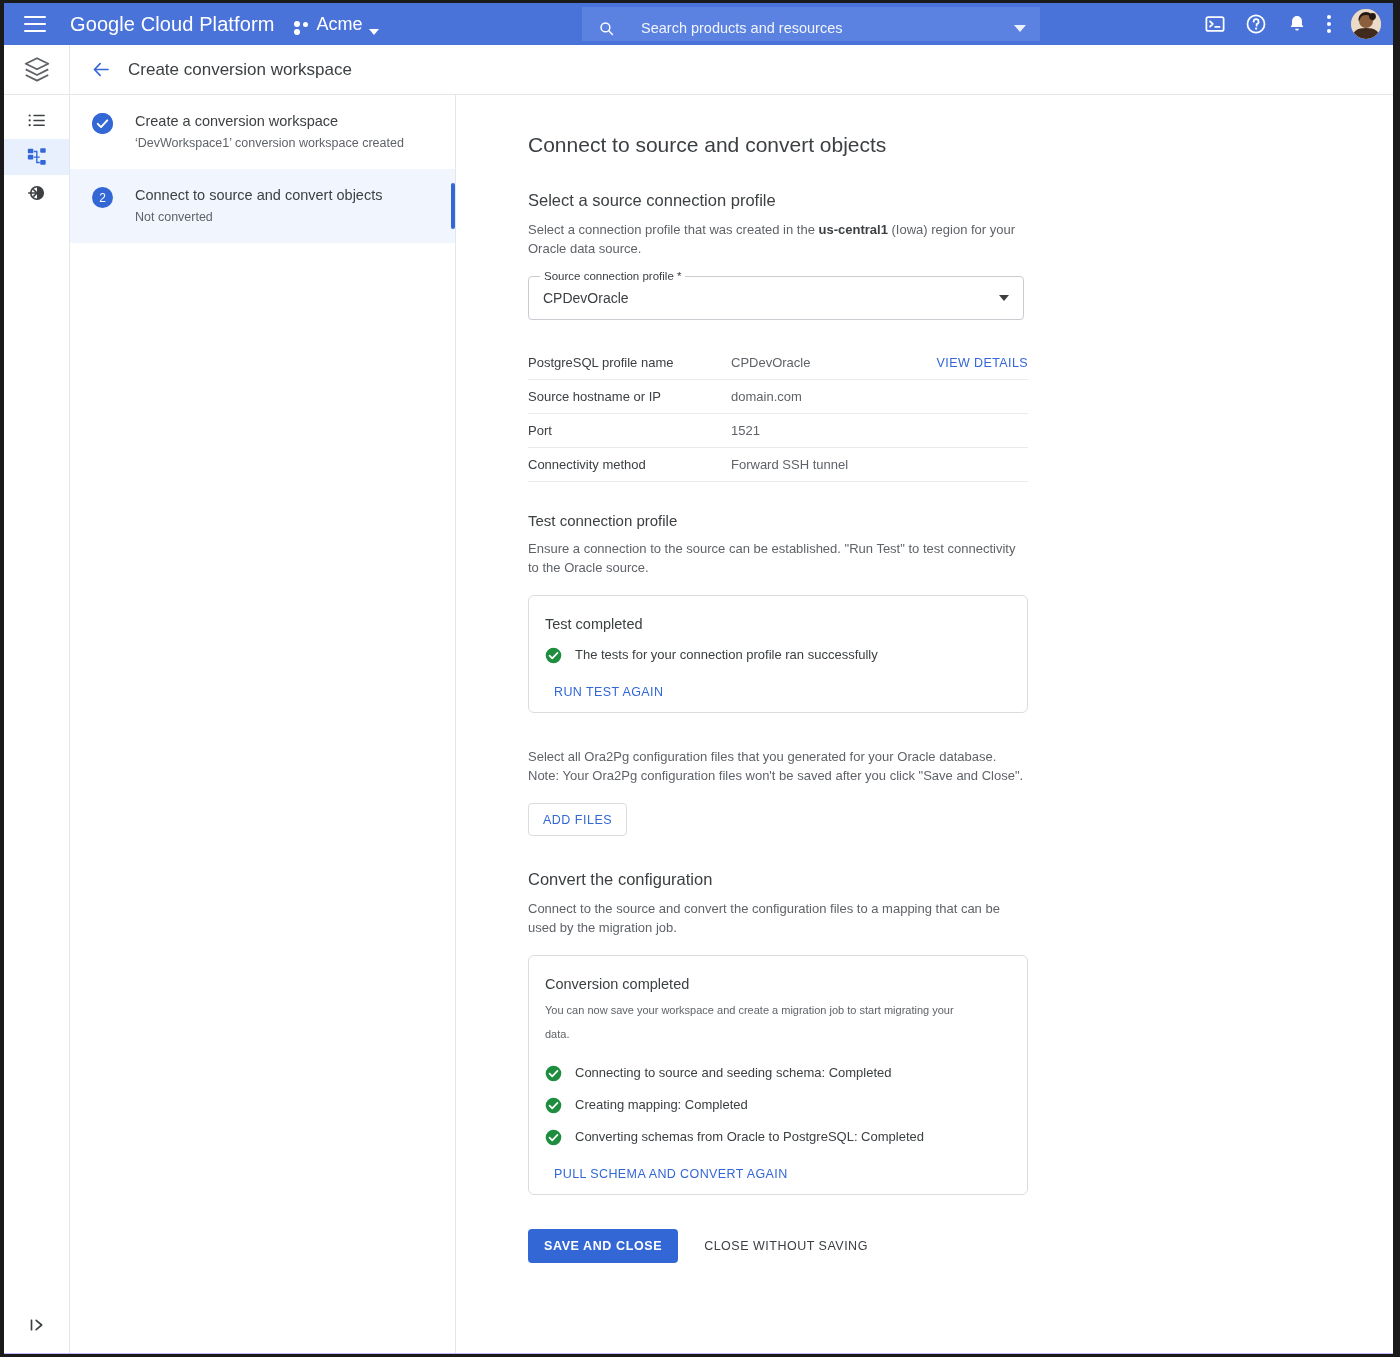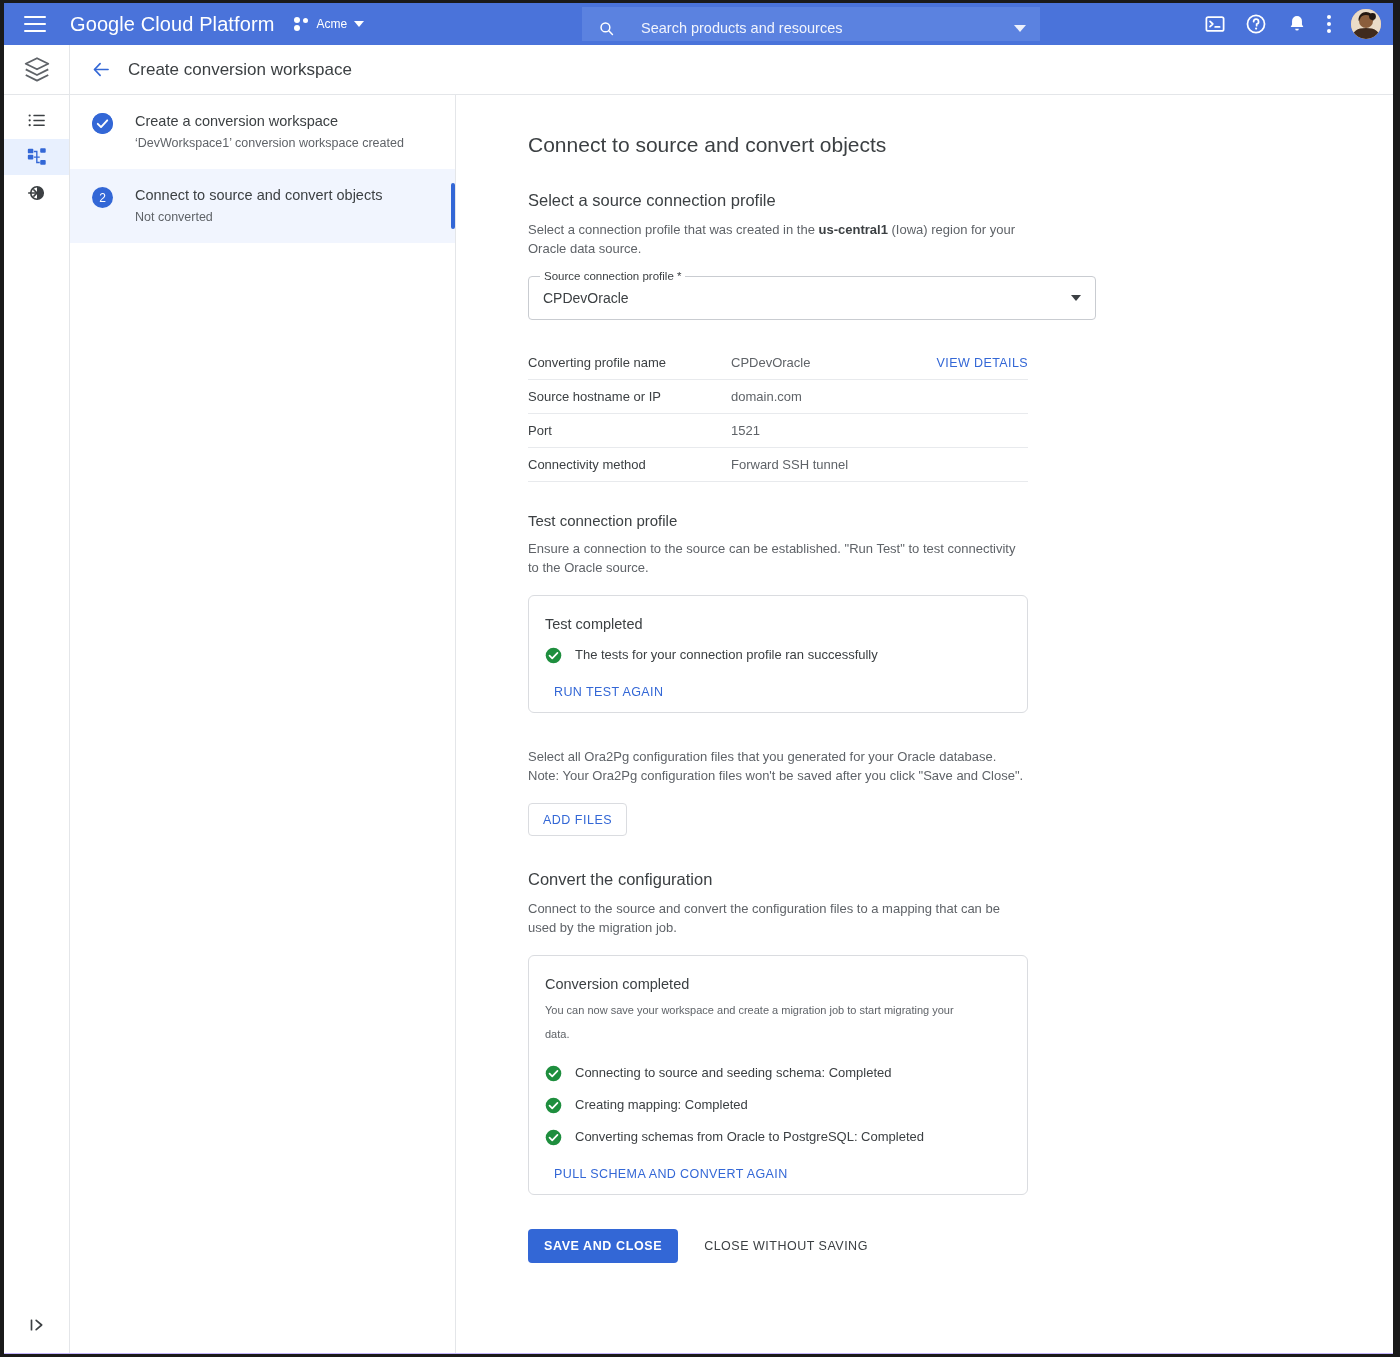--- a/index.html
+++ b/index.html
@@ -35,22 +35,22 @@
   .hamburger span { display:block; height: 2px; background: #fff; border-radius: 1px; }
   .brand {
     color: #fff;
     font-size: 20px;
     margin-left: 24px;
     letter-spacing: .1px;
     white-space: nowrap;
   }
   .brand .g1 { font-weight: 500; }
   .proj {
-    display: flex; align-items: center; gap: 7px;
-    margin-left: 20px; color: #fff; font-size: 12px; cursor: pointer;
+    display: flex; align-items: flex-end; gap: 7px;
+    margin-left: 20px; color: #fff; font-size: 18px; cursor: pointer;
   }
   .proj-icon { position: relative; width: 15px; height: 14px; flex: none; }
   .proj-icon i {
     position: absolute; background: #fff; border-radius: 50%;
   }
   .proj-icon i:nth-child(1){ width:6px;height:6px; left:0; top:0; }
   .proj-icon i:nth-child(2){ width:5px;height:5px; left:9px; top:1px; }
   .proj-icon i:nth-child(3){ width:6px;height:6px; left:0; top:8px; }
   .caret {
     width: 0; height: 0;
@@ -167,21 +167,21 @@
   .h2 { font-size: 16.5px; color: #3c4043; font-weight: 500; margin: 0 0 10px; }
   .h2.tight { font-size: 15px; }
   .desc {
     font-size: 13px; color: #5f6368; line-height: 19px;
     max-width: 500px; margin: 0 0 18px;
   }
   .desc b { color: #3c4043; font-weight: 700; }
 
   .select-field {
     position: relative;
-    width: 568px; height: 44px;
+    width: 496px; height: 44px;
     border: 1px solid #c9ccd1; border-radius: 4px;
     display: flex; align-items: center;
     padding: 0 14px;
     cursor: pointer;
     margin-bottom: 26px;
   }
   .select-label {
     position: absolute; top: -7px; left: 11px;
     background: #fff; padding: 0 4px;
     font-size: 11.5px; color: #3c4043; font-weight: 500;
@@ -414,21 +414,21 @@
       <div class="select-field">
         <span class="select-label">Source connection profile *</span>
         <span class="select-value">CPDevOracle</span>
         <span class="select-caret"></span>
       </div>
 
       
       <table class="kv">
         <tbody>
           <tr>
-            <td class="k">Converting profile name</td>
+            <td class="k">PostgreSQL profile name</td>
             <td class="v">CPDevOracle</td>
             <td class="a"><span class="linkbtn">VIEW DETAILS</span></td>
           </tr>
           <tr>
             <td class="k">Source hostname or IP</td>
             <td class="v">domain.com</td>
             <td class="a"></td>
           </tr>
           <tr>
             <td class="k">Port</td>

